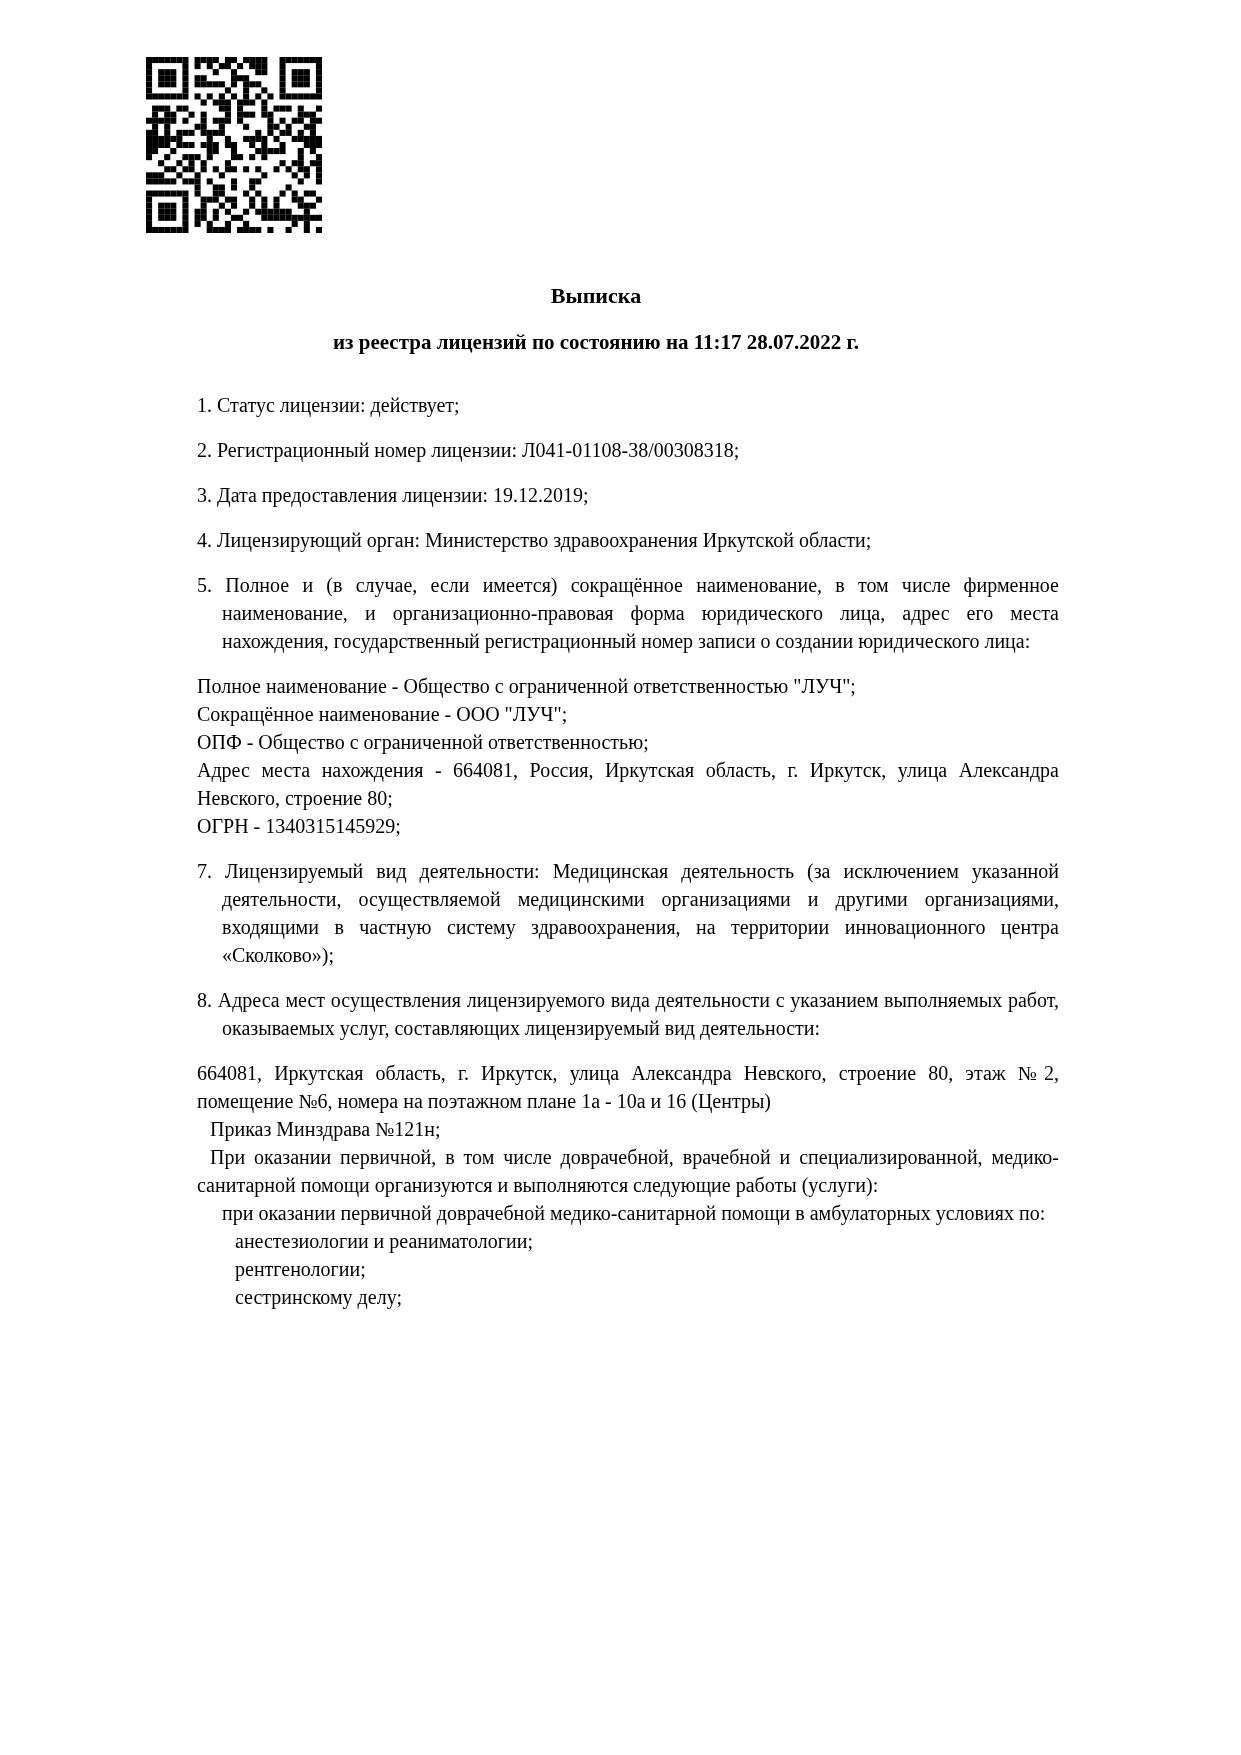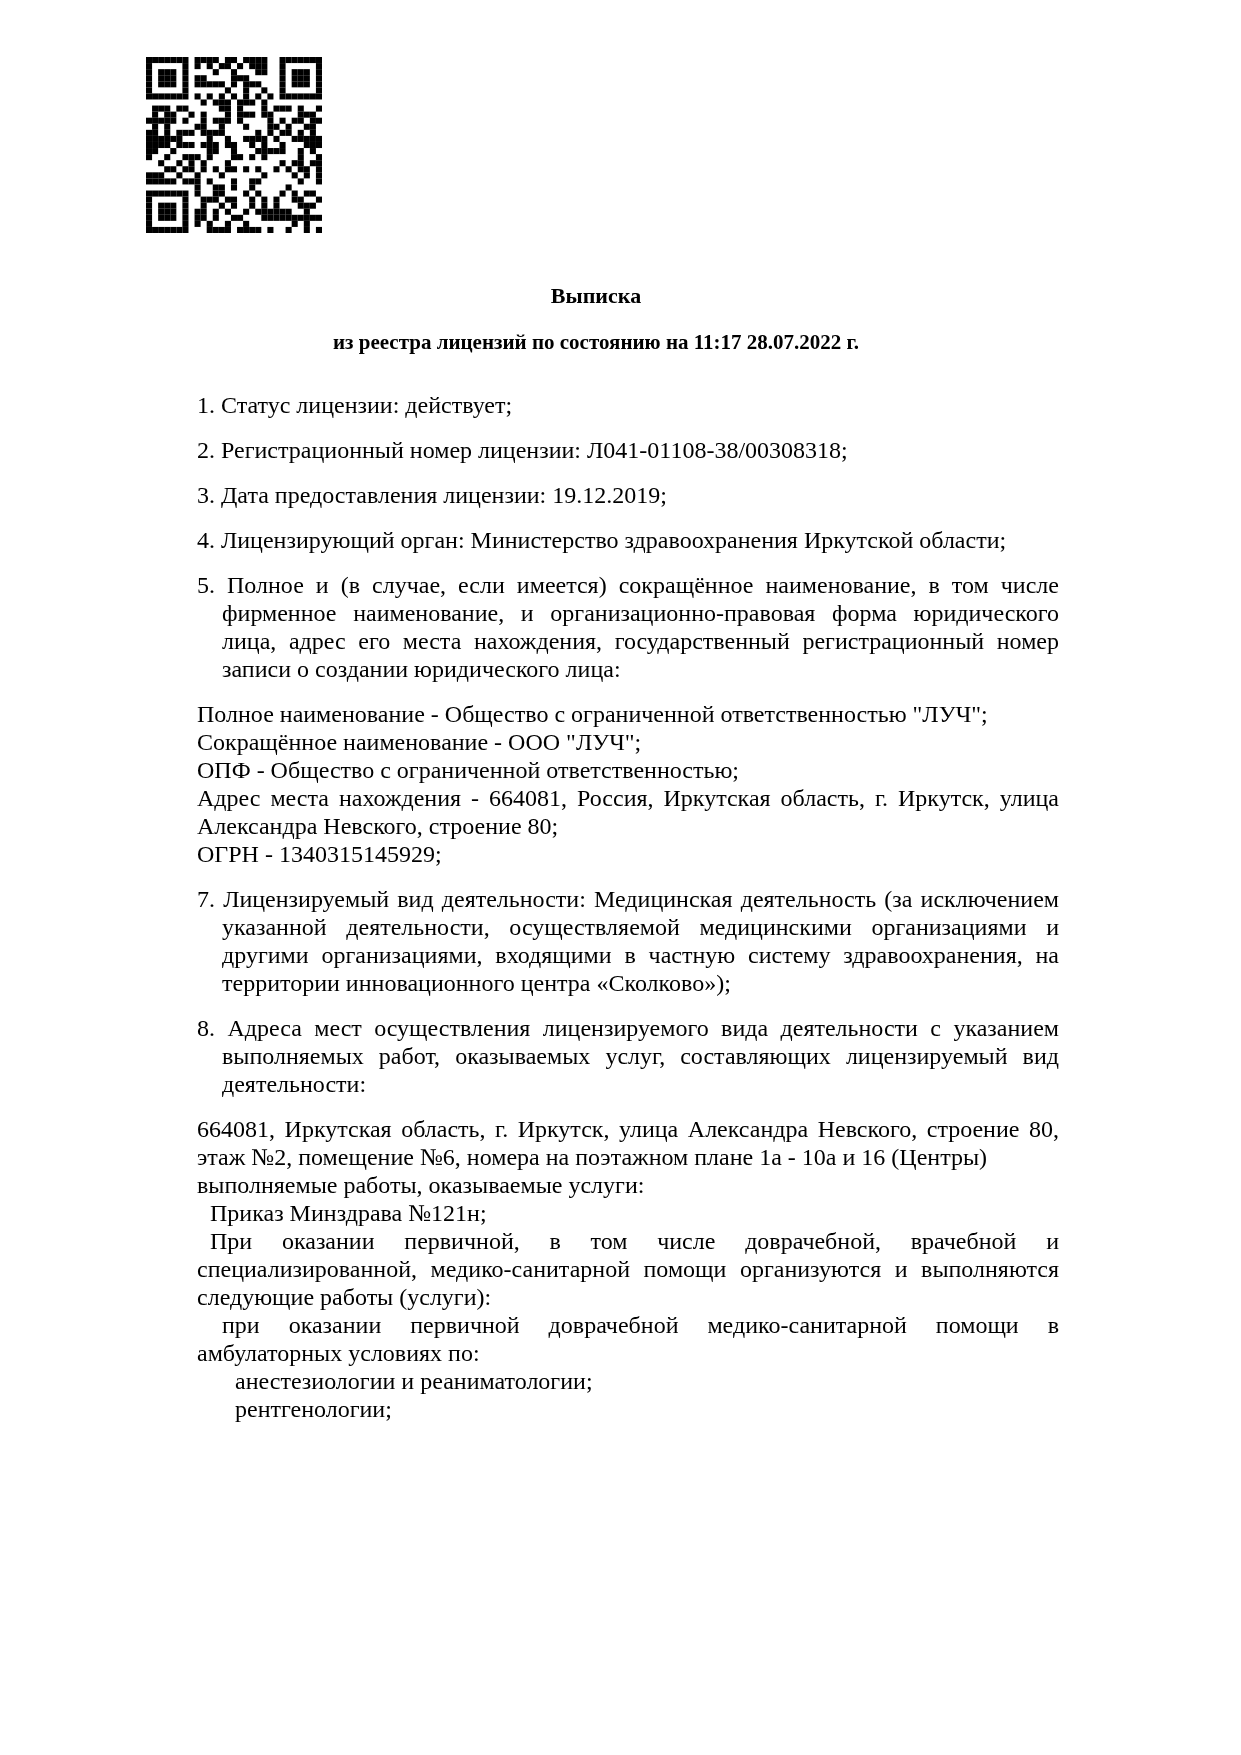--- a/index.html
+++ b/index.html
@@ -39,21 +39,21 @@
     font-size: 21px;
     line-height: 30px;
     font-weight: bold;
     text-align: center;
     width: 862px;
     margin-left: 165px;
   }
   .content {
     margin: 34px 0 0 197px;
     width: 862px;
-    font-size: 24px;
+    font-size: 20px;
     line-height: 28px;
     text-align: justify;
   }
   .content p { margin: 0 0 17px 0; }
   p.item {
     padding-left: 25px;
     text-indent: -25px;
   }
   .org-block { margin: 0 0 17px 0; }
   .org-block p { margin: 0; }
@@ -503,22 +503,22 @@
       <p>ОПФ - Общество с ограниченной ответственностью;</p>
       <p>Адрес места нахождения - 664081, Россия, Иркутская область, г. Иркутск, улица Александра Невского, строение 80;</p>
       <p>ОГРН - 1340315145929;</p>
     </div>
 
     <p class="item">7. Лицензируемый вид деятельности: Медицинская деятельность (за исключением указанной деятельности, осуществляемой медицинскими организациями и другими организациями, входящими в частную систему здравоохранения, на территории инновационного центра «Сколково»);</p>
     <p class="item">8. Адреса мест осуществления лицензируемого вида деятельности с указанием выполняемых работ, оказываемых услуг, составляющих лицензируемый вид деятельности:</p>
 
     <div class="s8-block">
       <p>664081, Иркутская область, г. Иркутск, улица Александра Невского, строение 80, этаж №2, помещение №6, номера на поэтажном плане 1а - 10а и 16 (Центры)</p>
-      <div>выполняемые работы, оказываемые услуги:</div>
       <div class="line-indent-1">Приказ Минздрава №121н;</div>
       <p class="first-indent-1">При оказании первичной, в том числе доврачебной, врачебной и специализированной, медико-санитарной помощи организуются и выполняются следующие работы (услуги):</p>
       <p class="first-indent-2">при оказании первичной доврачебной медико-санитарной помощи в амбулаторных условиях по:</p>
       <div class="line-indent-2">анестезиологии и реаниматологии;</div>
       <div class="line-indent-2">рентгенологии;</div>
+      <div class="line-indent-2">сестринскому делу;</div>
     </div>
 
   </div>
 </div>
 
 </body></html>

